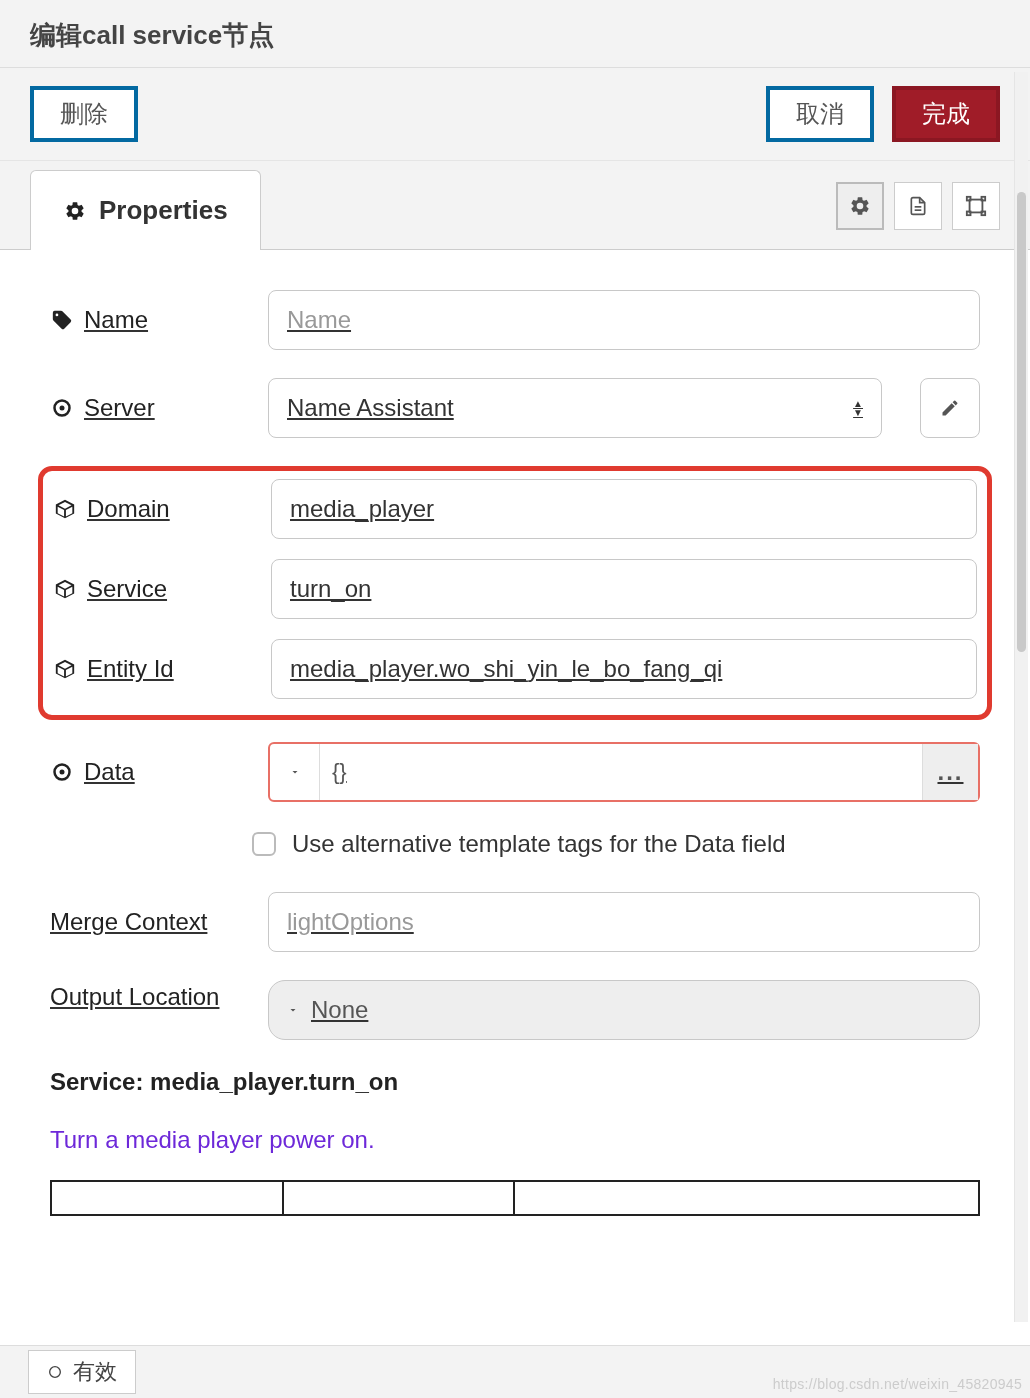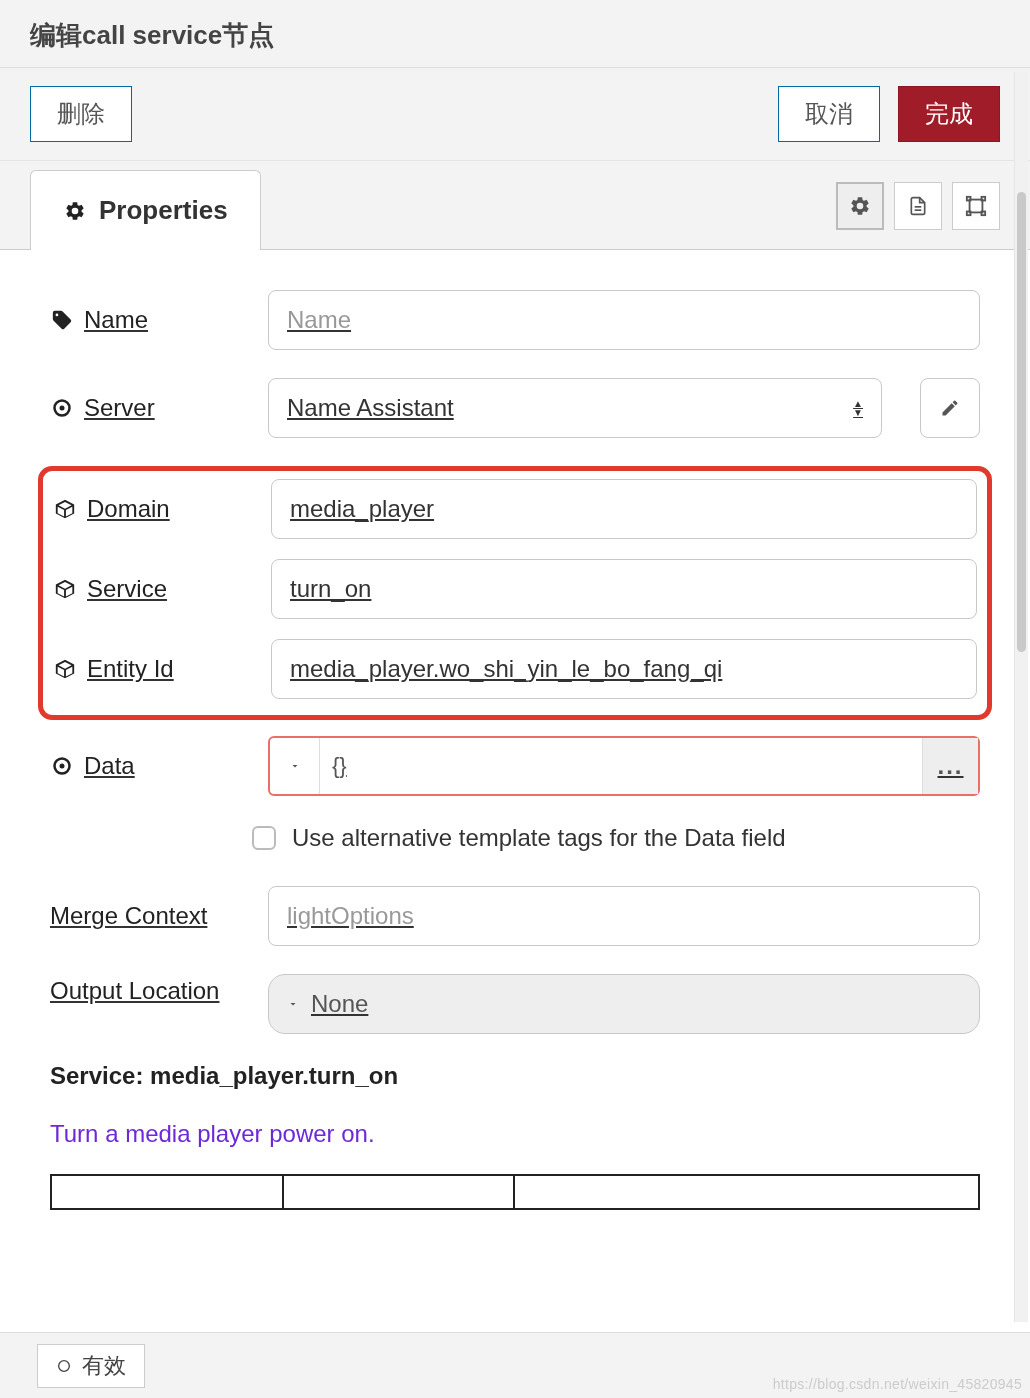--- a/index.html
+++ b/index.html
@@ -28,21 +28,21 @@
     align-items: center;
     border-bottom: 1px solid #e5e5e5;
   }
   .btn {
     display: inline-flex;
     align-items: center;
     justify-content: center;
     height: 56px;
     padding: 0 26px;
     font-size: 24px;
-    border: 1px solid #0369a1;
+    border: 4px solid #0369a1;
     background: #fff;
     color: #555;
     cursor: pointer;
   }
   .btn-primary {
     background: #a01c28;
     border-color: #8b1722;
     color: #fff;
     margin-left: 18px;
   }
@@ -138,21 +138,21 @@
     width:60px; height:60px;
     border:1px solid #c8c8c8;
     border-radius:8px;
     display:inline-flex; align-items:center; justify-content:center;
     color:#555; cursor:pointer; background:#fff;
   }
   .highlight-group {
     border: 5px solid #e03a2f;
     border-radius: 14px;
     padding: 8px 10px 8px 10px;
-    margin: 0 -12px 16px -12px;
+    margin: 0 -12px 22px -12px;
   }
   .highlight-group .row { margin-bottom: 20px; }
   .highlight-group .row:last-child { margin-bottom:8px; }
   .data-row .typed {
     flex:1;
     height:60px;
     border:2px solid #e87066;
     border-radius:6px;
     background:#fff;
     display:flex;
@@ -213,26 +213,26 @@
     height: 36px;
     display:flex;
   }
   .tablebox div { border-right:2px solid #222; flex:1; }
   .tablebox div:nth-child(1){flex:0 0 25%;}
   .tablebox div:nth-child(2){flex:0 0 25%;}
   .tablebox div:last-child{border-right:none;}
   .footer {
     position:absolute;
     left:0; right:0; bottom:0;
-    height:66px;
+    height:53px;
     background:#f3f3f3;
     border-top:1px solid #ddd;
     display:flex;
     align-items:center;
-    padding:0 37px;
+    padding:0 28px;
   }
   .status-btn {
     display:inline-flex;
     align-items:center;
     gap:10px;
     height:44px;
     padding:0 18px;
     border:1px solid #ccc;
     background:#fff;
     font-size:22px;

